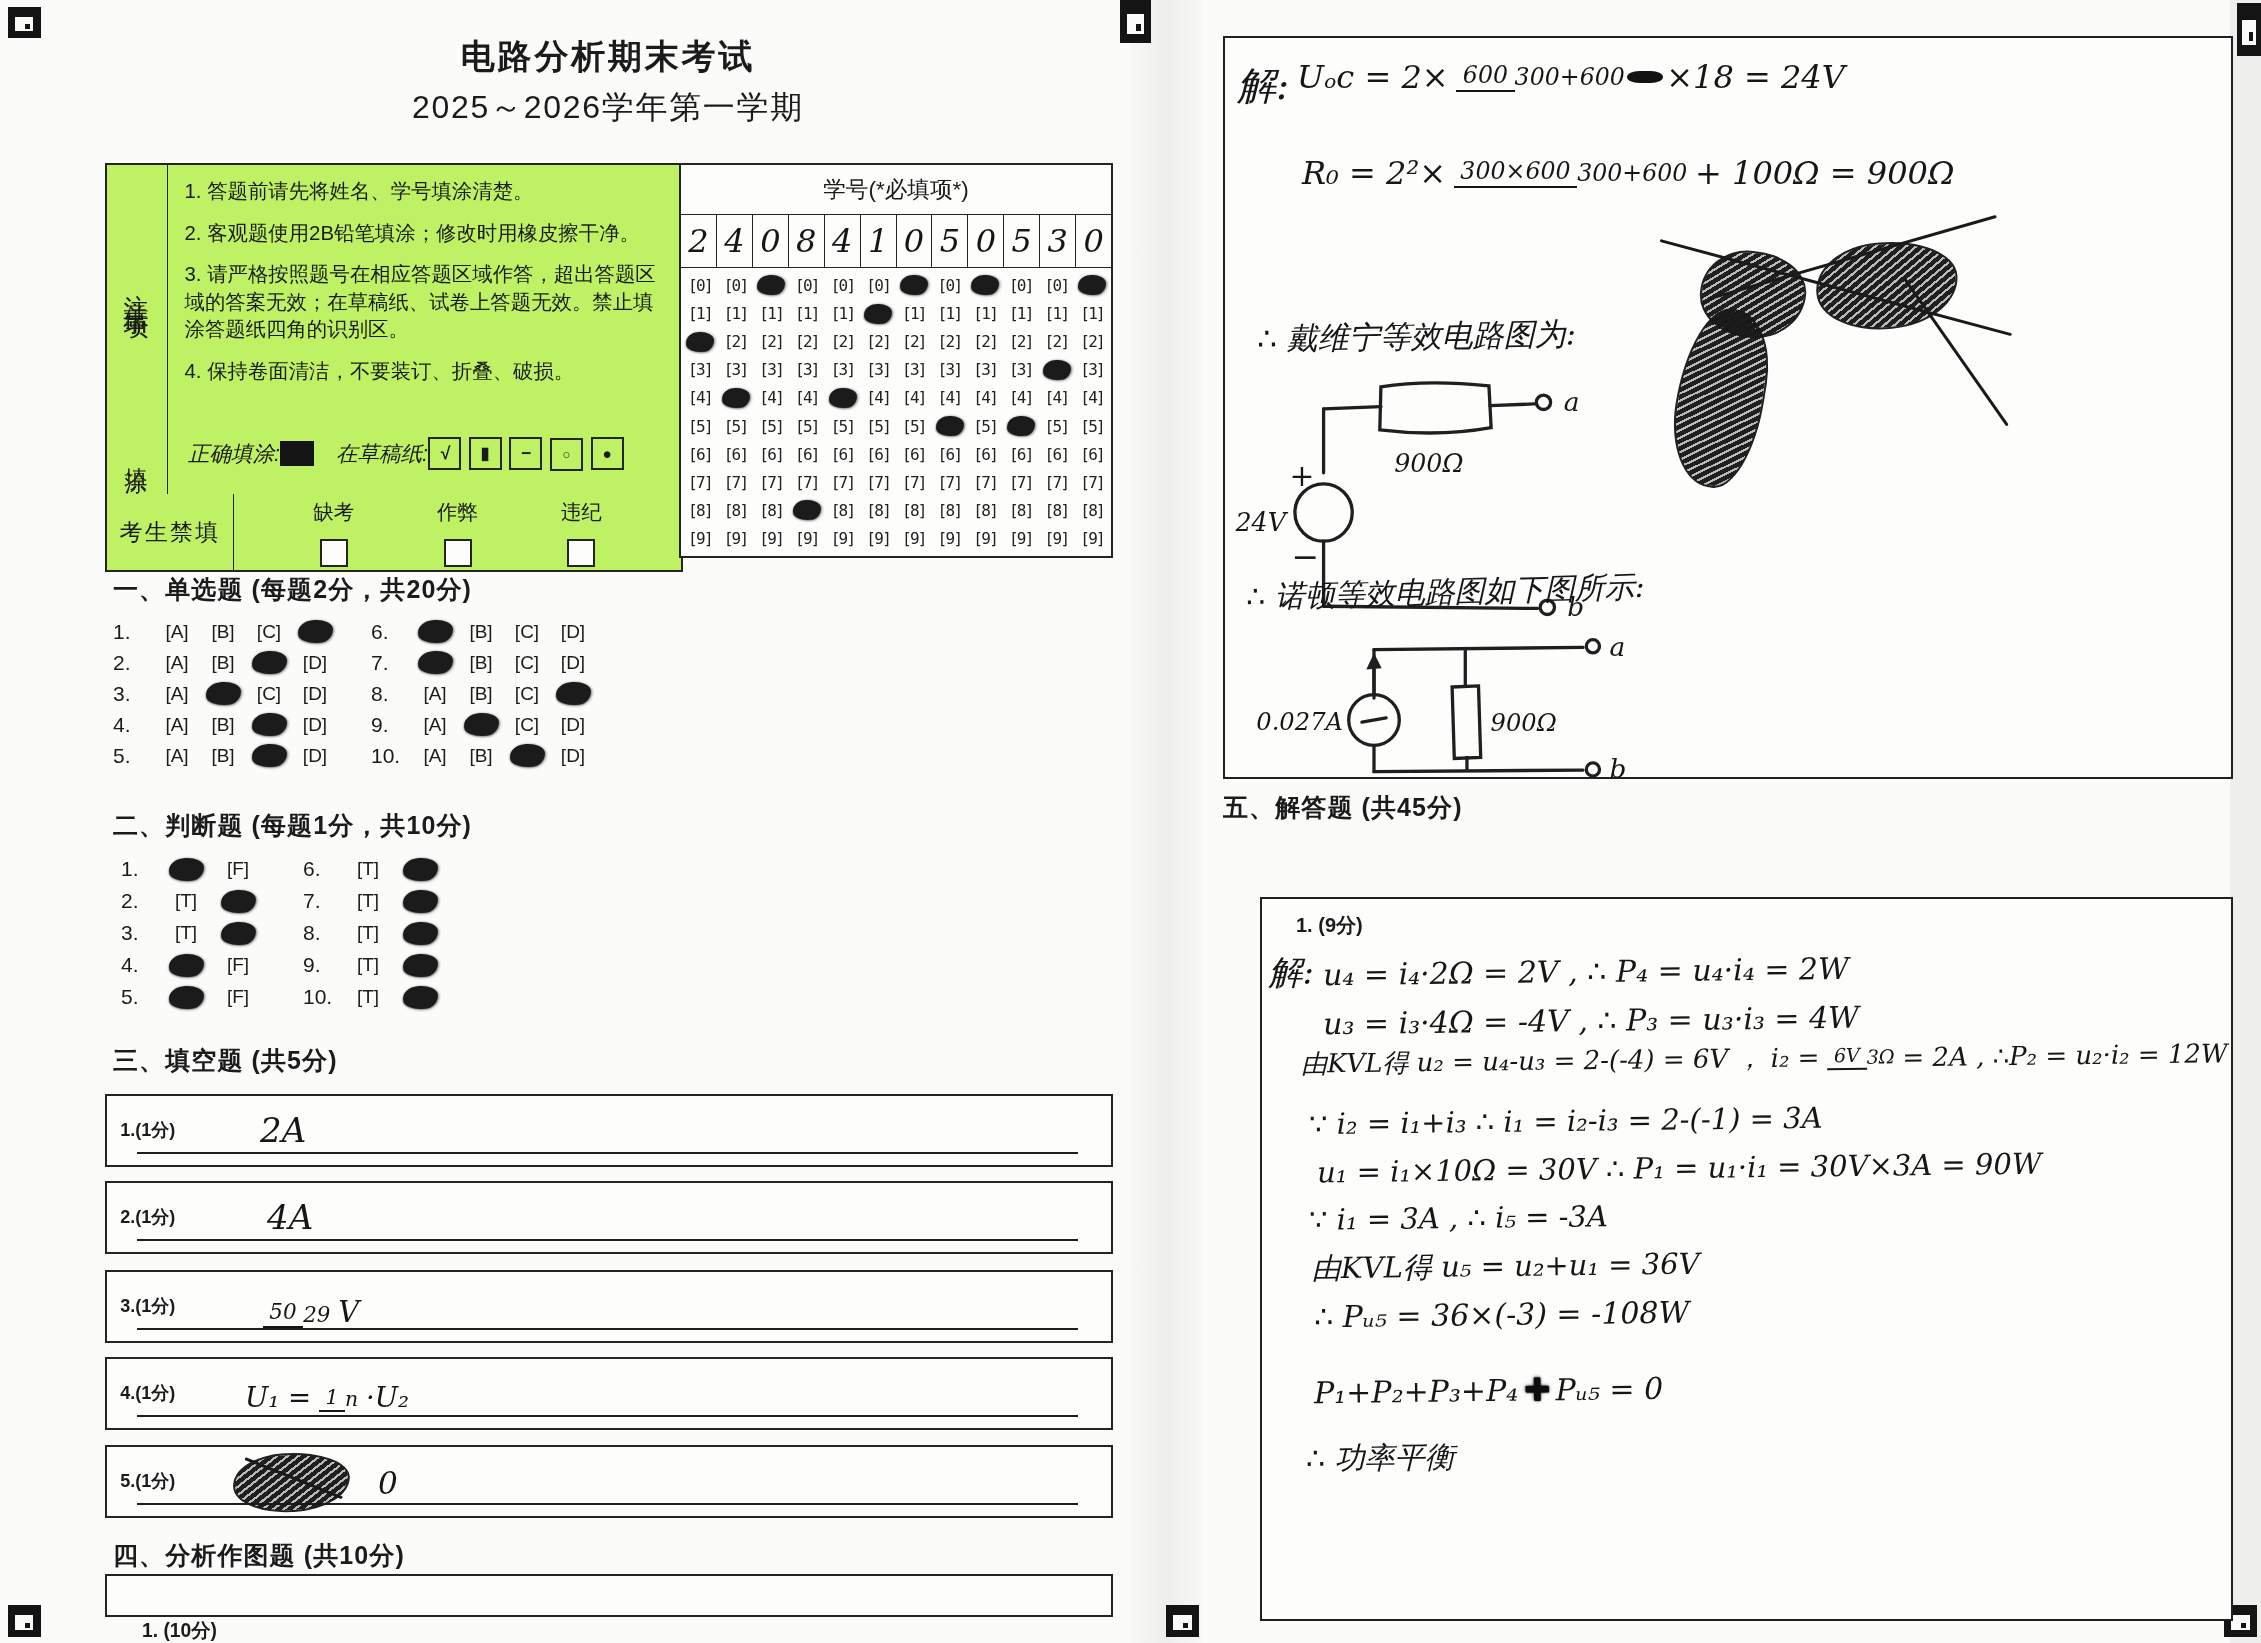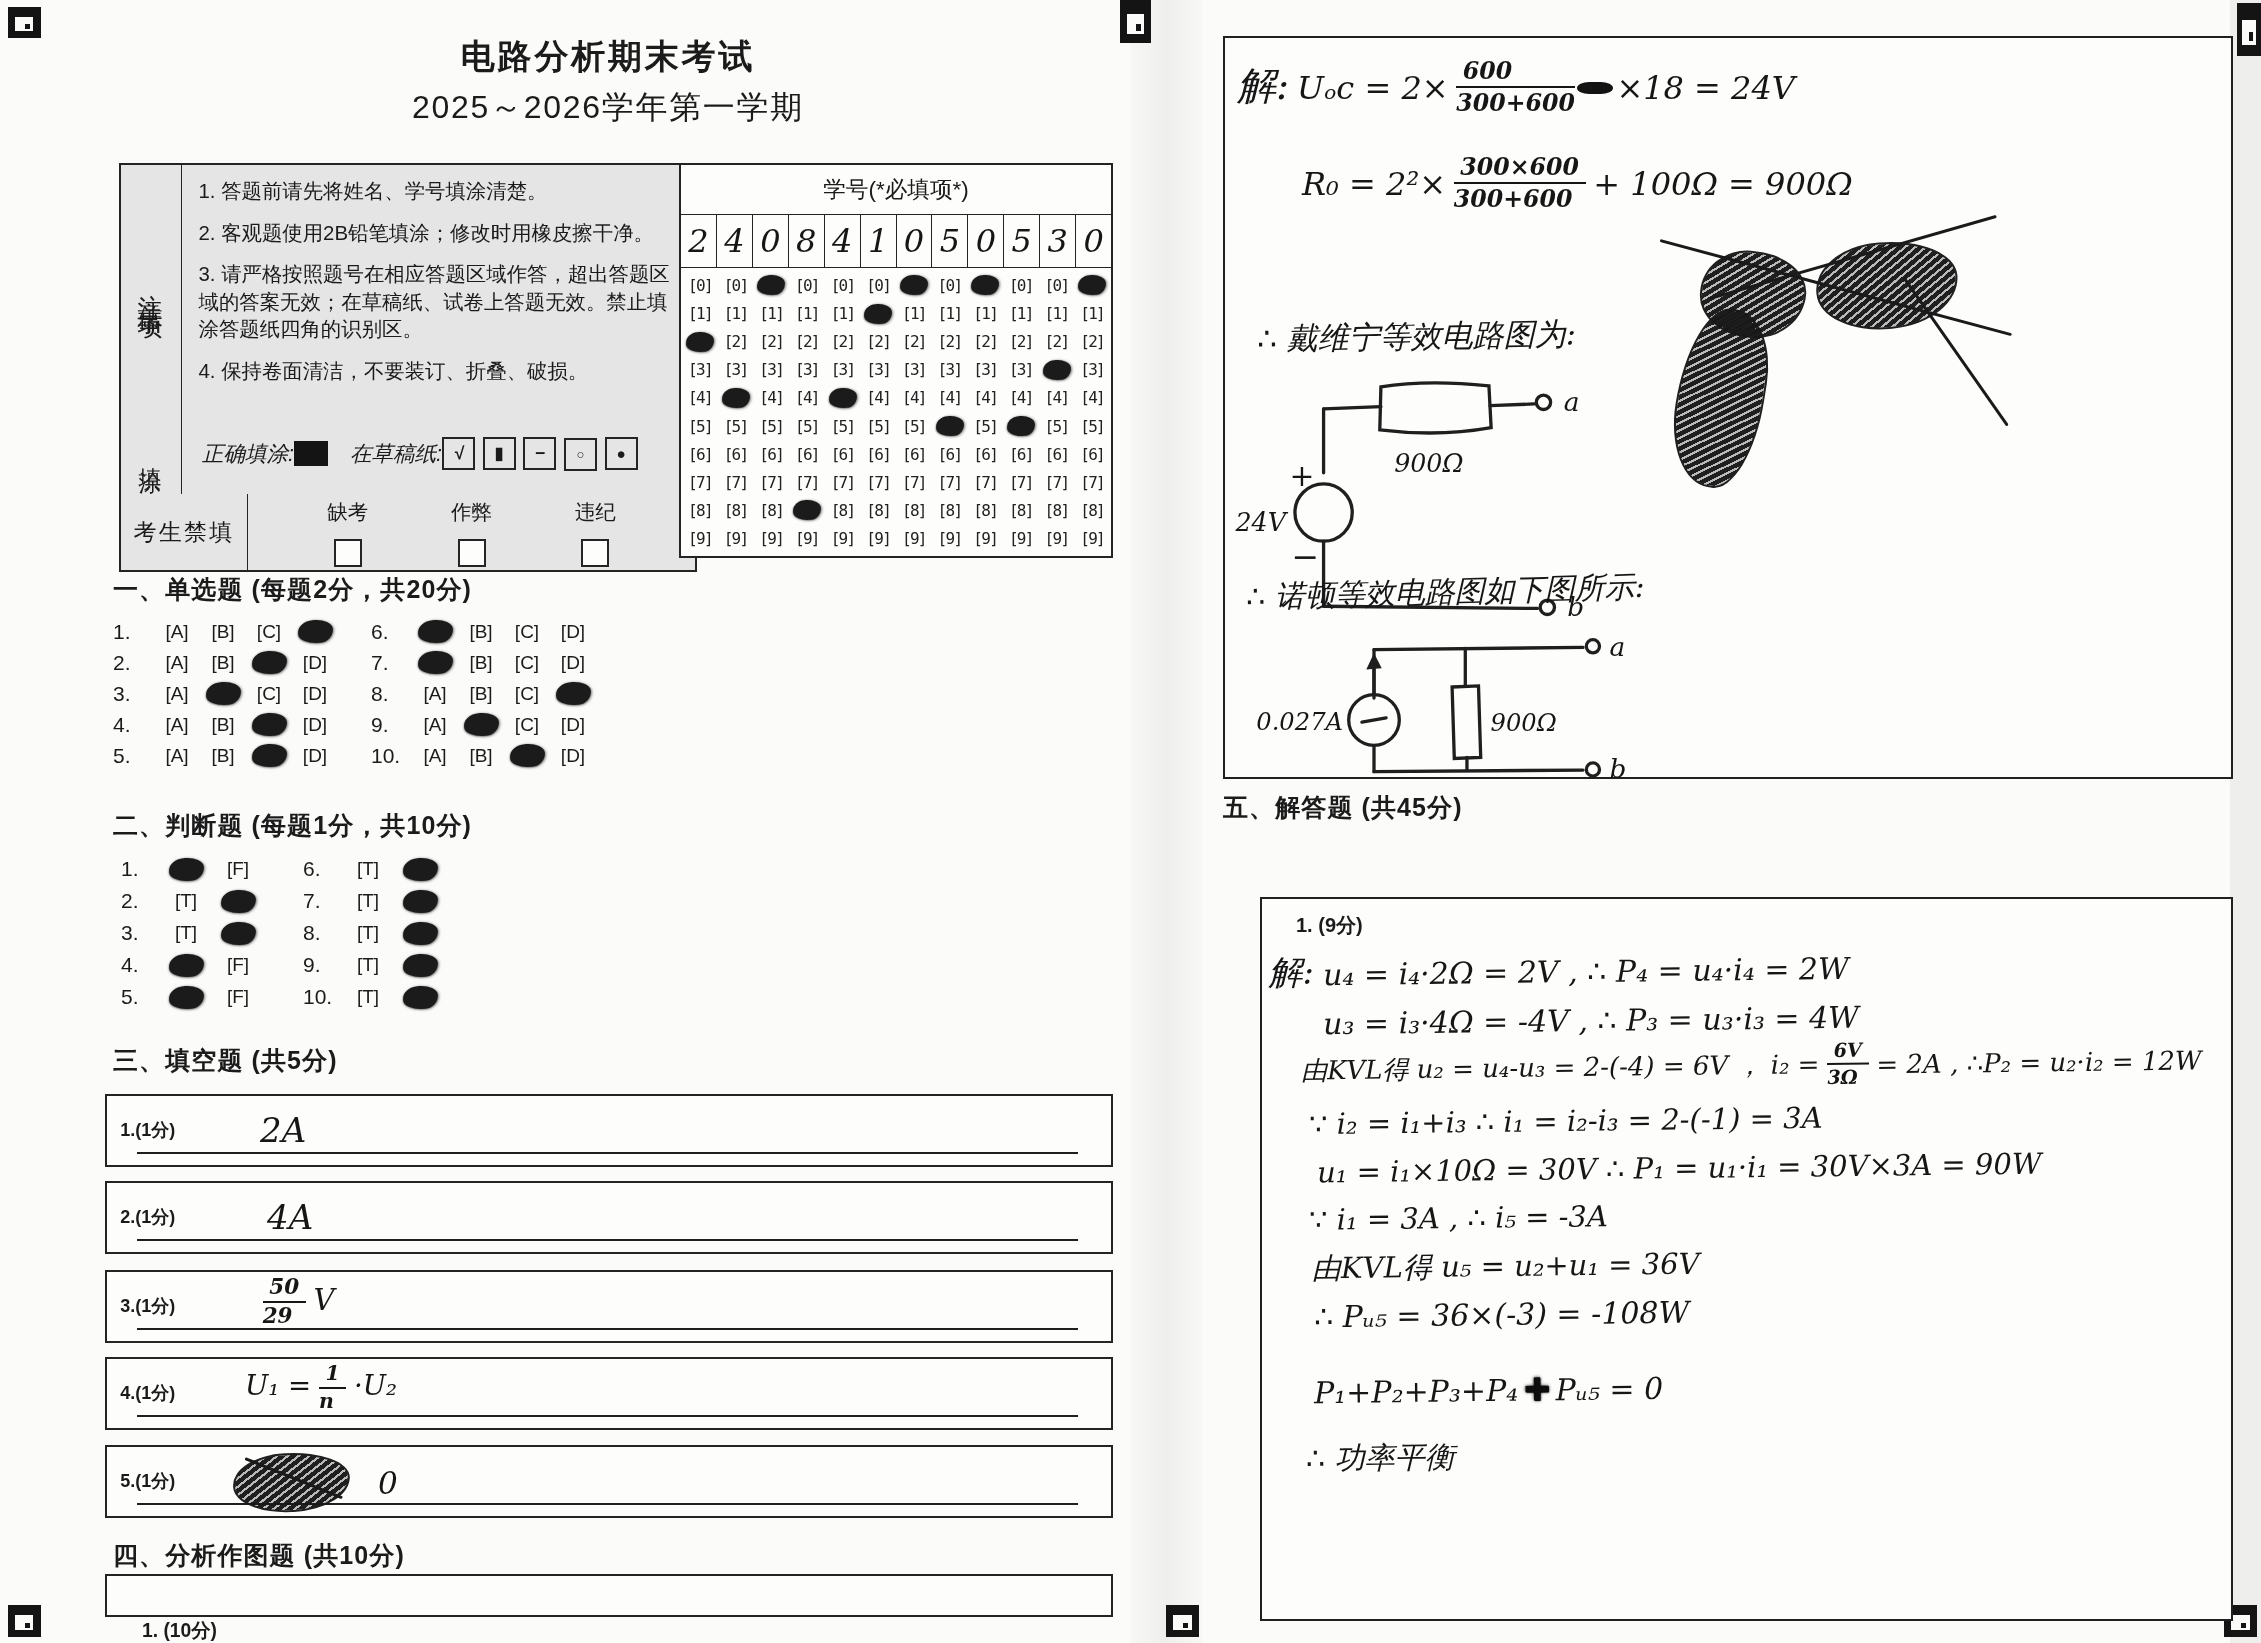--- a/index.html
+++ b/index.html
@@ -11,21 +11,21 @@
   .mark{position:absolute;background:#141414;}
   .mark .mk-in{position:absolute;left:22%;top:32%;width:56%;height:46%;background:#fbfbf9;}
   .mark .mk-dot{position:absolute;left:52%;top:55%;width:16%;height:16%;background:#141414;}
   
   .band{position:absolute;top:0;height:1644px;pointer-events:none;}
   
   .title1{left:105px;top:34px;width:1006px;text-align:center;font-size:34px;font-weight:600;letter-spacing:2.8px;}
   .title2{left:105px;top:86px;width:1006px;text-align:center;font-size:32px;font-weight:500;letter-spacing:1.7px;}
   .sec-title{font-size:25px;font-weight:700;letter-spacing:1.1px;}
   
-  .formbox{position:absolute;border:2.2px solid #242424;background:#e5e5e5;display:flex;margin-left:14px;}
+  .formbox{position:absolute;border:2.2px solid #242424;background:#bef264;display:flex;}
   .vlabel{display:flex;align-items:center;justify-content:center;border-right:1.7px solid #242424;
           writing-mode:vertical-rl;text-orientation:upright;font-size:25px;letter-spacing:7.7px;font-weight:500;}
   .notice-items{flex:1;padding:13.2px 14.3px 5.5px 16.5px;font-size:20.4px;line-height:1.34;}
   .notice-items p{margin:0 0 14.3px 0;}
   .fill-content{flex:1;display:flex;align-items:center;padding-left:20px;font-size:21.5px;font-style:italic;}
   .swatch{display:inline-block;width:34px;height:25px;background:#141414;}
   .wbox{display:inline-flex;width:29px;height:29px;border:2.2px solid #242424;align-items:center;justify-content:center;
         font-size:17.6px;font-weight:600;margin-right:7.7px;}
   .forbid-label{display:flex;align-items:center;justify-content:center;border-right:1.7px solid #242424;font-size:23px;font-weight:500;letter-spacing:2.2px;}
   .forbid-content{flex:1;display:flex;justify-content:center;align-items:center;gap:83px;}
@@ -54,21 +54,21 @@
   .opt{width:46px;display:flex;align-items:center;justify-content:center;font-size:19px;}
   .opt-tf{width:52px;display:flex;align-items:center;justify-content:center;font-size:19px;}
   .qgroup{display:flex;align-items:center;}
   
   .blankbox{position:absolute;left:105px;width:1004px;height:69px;border:2.2px solid #242424;background:#fdfdfc;}
   .blank-label{position:absolute;left:13.2px;top:22px;font-size:18px;font-weight:700;}
   .blank-line{position:absolute;left:30px;right:33px;bottom:11px;border-bottom:2.8px solid #1f1f1f;}
   .blank-ans{position:absolute;bottom:15.4px;}
   
   .hw{font-family:"DejaVu Serif","DejaVu Sans",serif;font-style:italic;color:#161616;}
-  .frac{display:inline-flex;flex-direction:column;vertical-align:middle;margin:0 7.7px;font-size:0.74em;line-height:1.15;font-weight:bold;}
+  .frac{display:inline-flex;flex-direction:row;align-items:center;vertical-align:middle;margin:0 7.7px;font-size:0.74em;line-height:1.15;}
   .frac .fr-num{padding:0 6.6px 1.1px 6.6px;border-bottom:2.8px solid #161616;}
   .frac .fr-den{padding-top:1.7px;}
   .smear{display:inline-block;width:36px;height:12px;background:#131313;border-radius:42%/62%;margin:0 3.3px 0 -5.5px;vertical-align:middle;}
   .wline{position:absolute;display:flex;align-items:center;white-space:nowrap;}
   .sline{position:absolute;white-space:nowrap;transform:rotate(-0.7deg);}
   
   .scribble{position:absolute;background:repeating-linear-gradient(-35deg,#171717 0 4.4px,rgba(23,23,23,.3) 4.4px 6.6px);
             border:2.8px solid #181818;border-radius:46% 54% 50% 50%/52% 46% 56% 48%;opacity:.96;}
   .stroke-line{position:absolute;height:3.3px;background:#1a1a1a;border-radius:1.7px;transform-origin:left center;}
   

